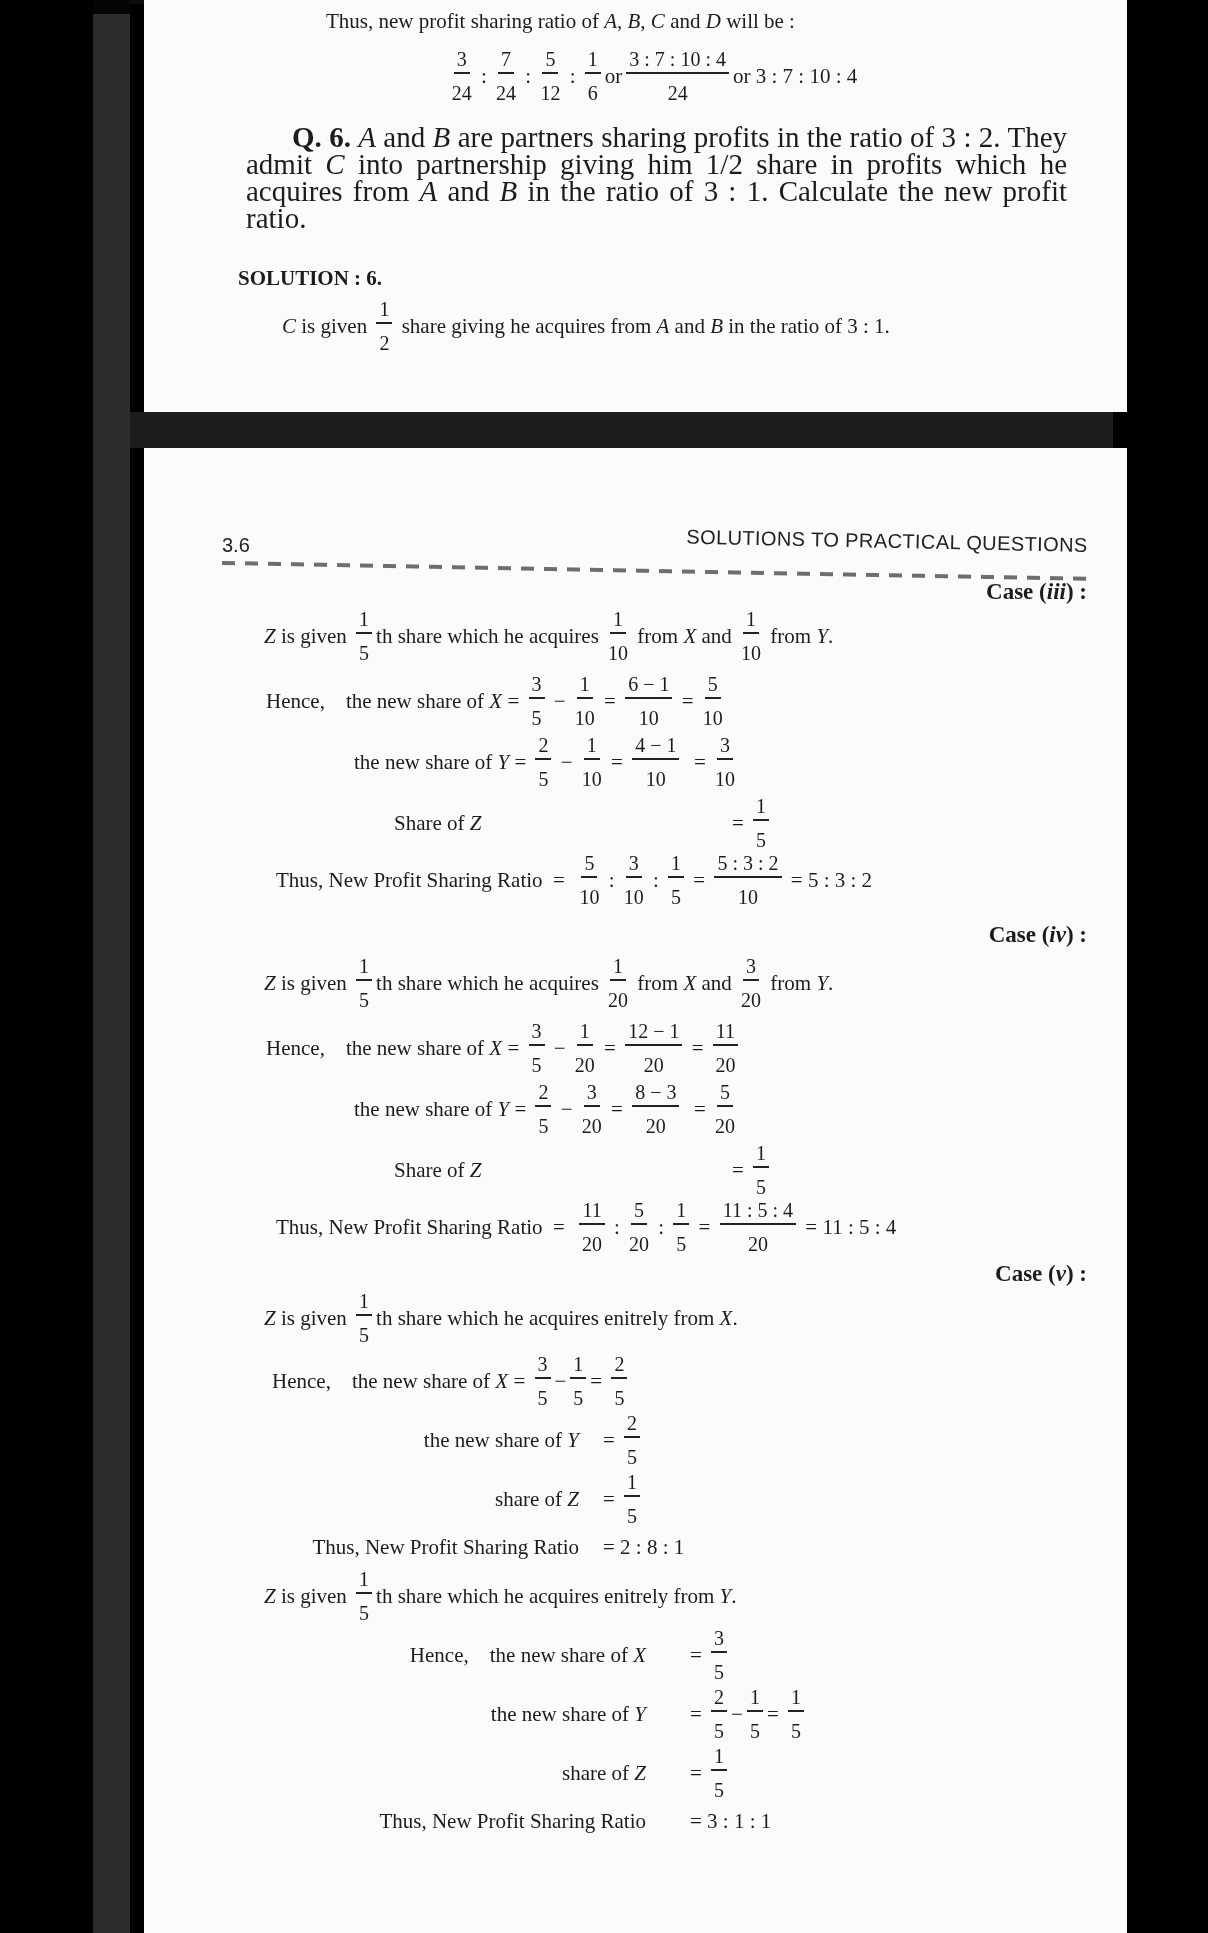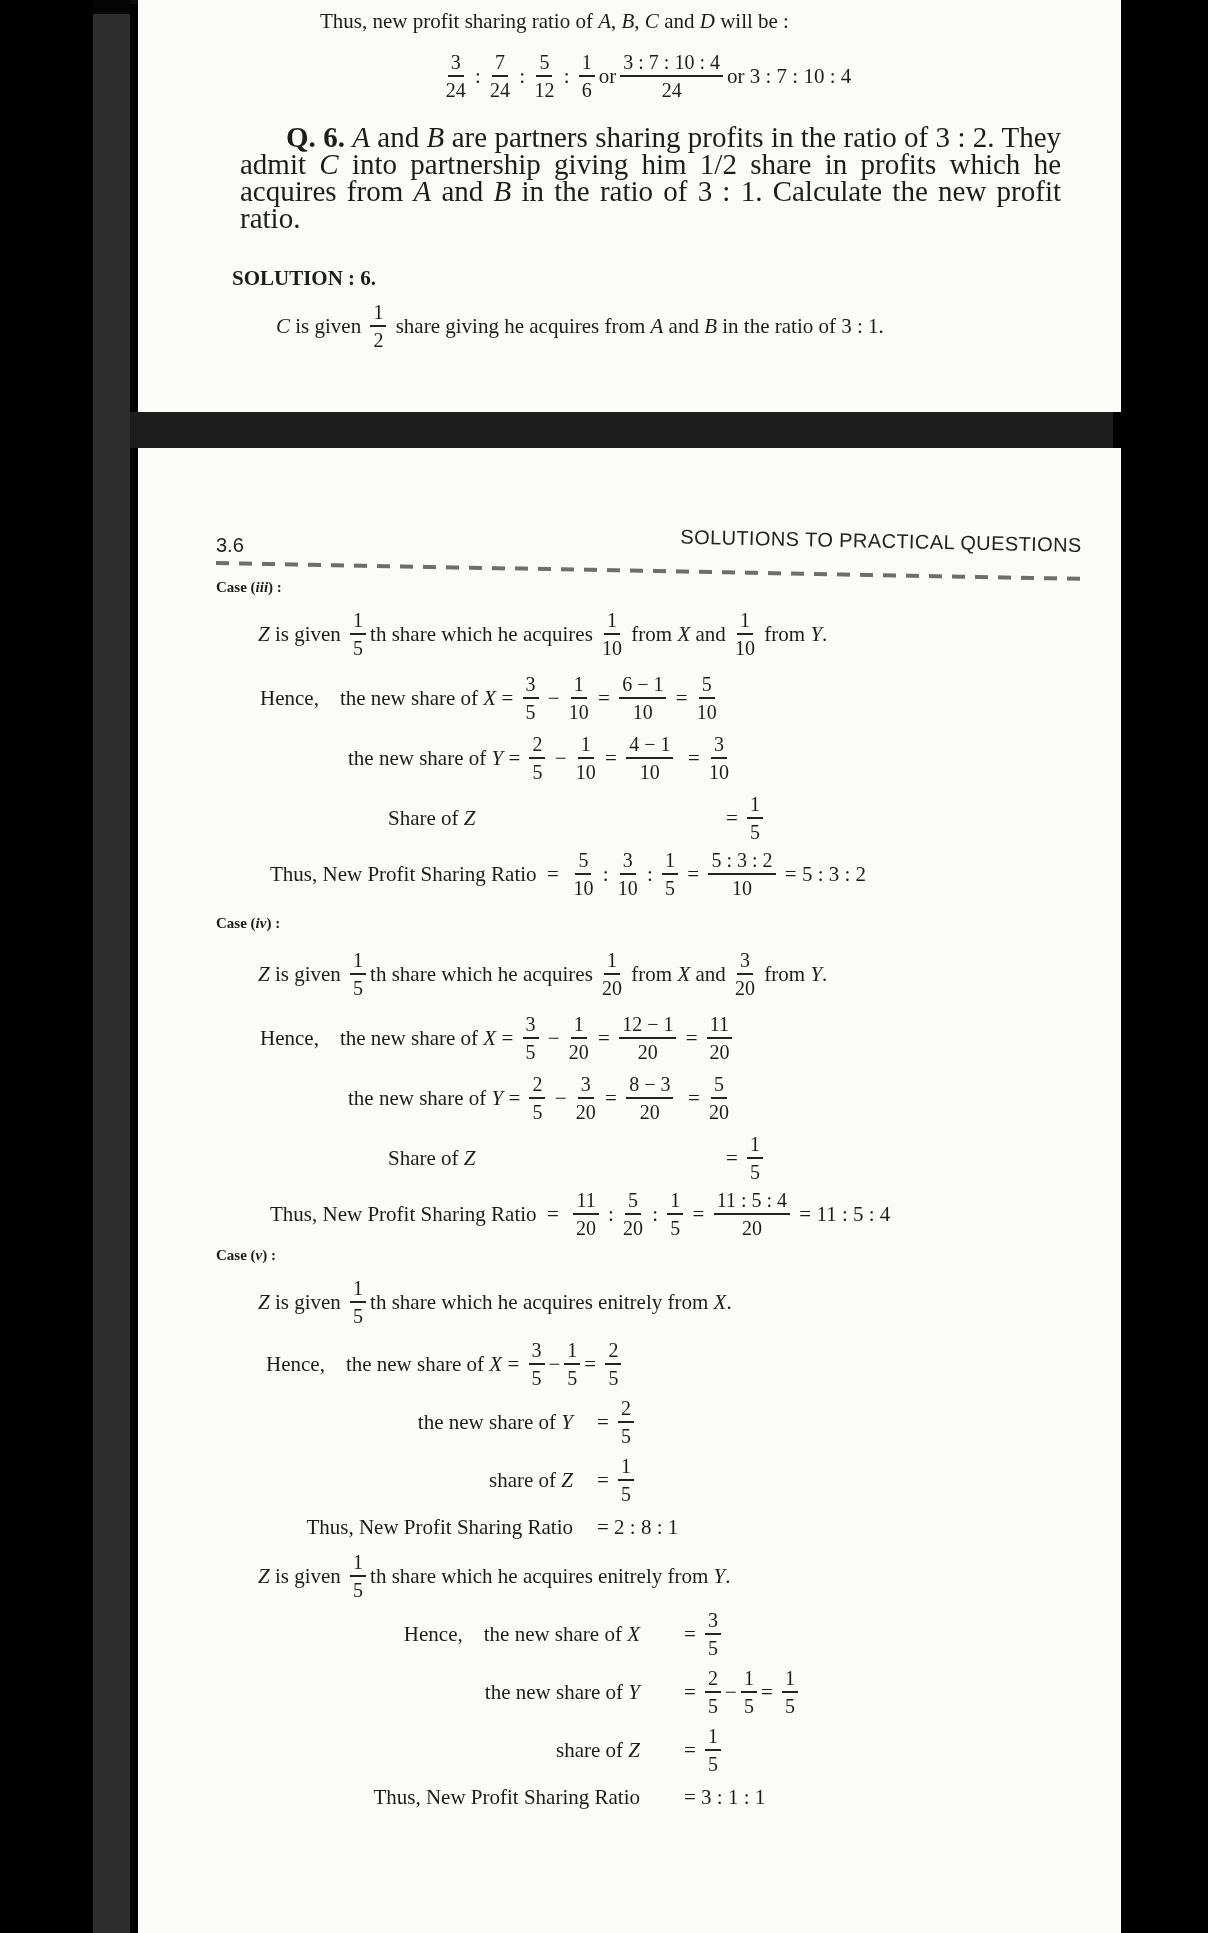--- a/index.html
+++ b/index.html
@@ -6,52 +6,52 @@
   body{
     width:1208px;height:1933px;position:relative;overflow:hidden;
     background:#000;
     font-family:"Liberation Serif","DejaVu Serif",serif;
     color:#1c1c1c;
   }
   
   .edge-strip{position:absolute;left:93px;top:0;width:37px;height:100%;background:#2d2d2d;}
   .edge-strip-cap{position:absolute;left:93px;top:0;width:37px;height:14px;background:#050505;}
   .top-line{position:absolute;left:93px;top:0;width:1020px;height:4px;background:#0c0c0c;}
-  .page{position:absolute;left:138px;width:983px;background:#fbfbfa;box-sizing:border-box;}
+  .page{position:absolute;left:144px;width:983px;background:#fbfbfa;box-sizing:border-box;}
   #page1{top:0;height:412px;padding:6px 60px 0 94px;}
   .gap-band{position:absolute;left:130px;top:412px;width:983px;height:36px;background:#1d1d1d;}
   #page2{top:448px;height:1737px;padding:0 40px 0 78px;}
 
   
   .line{font-size:21px;line-height:26px;}
   .math-line{display:flex;align-items:center;min-height:54px;font-size:21px;flex-wrap:nowrap;white-space:pre;}
   .plain-row{display:flex;align-items:baseline;min-height:28px;font-size:21px;white-space:pre;}
   .tk-t{font-style:normal;}
   .tk-i{font-style:italic;}
   .tk-b{font-weight:700;}
   .tk-bi{font-weight:700;font-style:italic;}
   .frac{display:inline-flex;flex-direction:column;align-items:center;vertical-align:middle;
         margin:0 4px;line-height:1.05;font-size:20px;}
   .frac .fn{padding:0 3px 2px;border-bottom:2px solid #222;white-space:pre;}
-  .frac .fd{padding-top:3px;white-space:pre;}
+  .frac .fd{padding-top:9px;white-space:pre;}
 
   
   .intro-line{margin-left:88px;margin-top:2px;}
   .ratio-row{margin-top:10px;min-height:64px;justify-content:center;}
   .question-para{margin:16px 0 0 8px;text-align:justify;text-indent:46px;font-size:29px;line-height:27px;}
   .solution-heading{margin-top:34px;font-weight:700;font-size:21px;}
   .given-row-1{margin-top:8px;margin-left:44px;}
 
   
   .p2-header{margin-top:86px;display:flex;justify-content:space-between;align-items:baseline;
              font-family:"Liberation Sans","DejaVu Sans",sans-serif;font-size:20px;color:#222;}
   .p2-title{transform:rotate(1.2deg);transform-origin:right bottom;letter-spacing:.4px;}
   .dash-rule{height:4px;margin-top:4px;transform:rotate(1.05deg);transform-origin:left center;
              background:repeating-linear-gradient(90deg,#6e6e6e 0 13px,transparent 13px 23px);}
-  .case-heading{font-weight:700;font-size:15px;min-height:24px;}
+  .case-heading{font-weight:700;font-size:23px;min-height:24px;text-align:right;}
   .ch3{margin-top:14px;} .ch4{margin-top:14px;} .ch5{margin-top:6px;} .ch6{margin-top:40px;}
   .given-row{margin-left:42px;}
   .g3{margin-top:4px;} .g4{margin-top:8px;} .g5{margin-top:4px;} .g6{margin-top:6px;}
   .eqx-row{margin-left:44px;margin-top:10px;}
   .eqy-row{margin-left:132px;margin-top:6px;}
   .sharez-row{margin-top:6px;margin-left:172px;}
   .sharez-row .lbl{width:338px;}
   .thus-row{margin-left:54px;margin-top:2px;}
   .eqxv-row{margin-left:50px;margin-top:8px;}
   .lv-row{margin-top:4px;}

